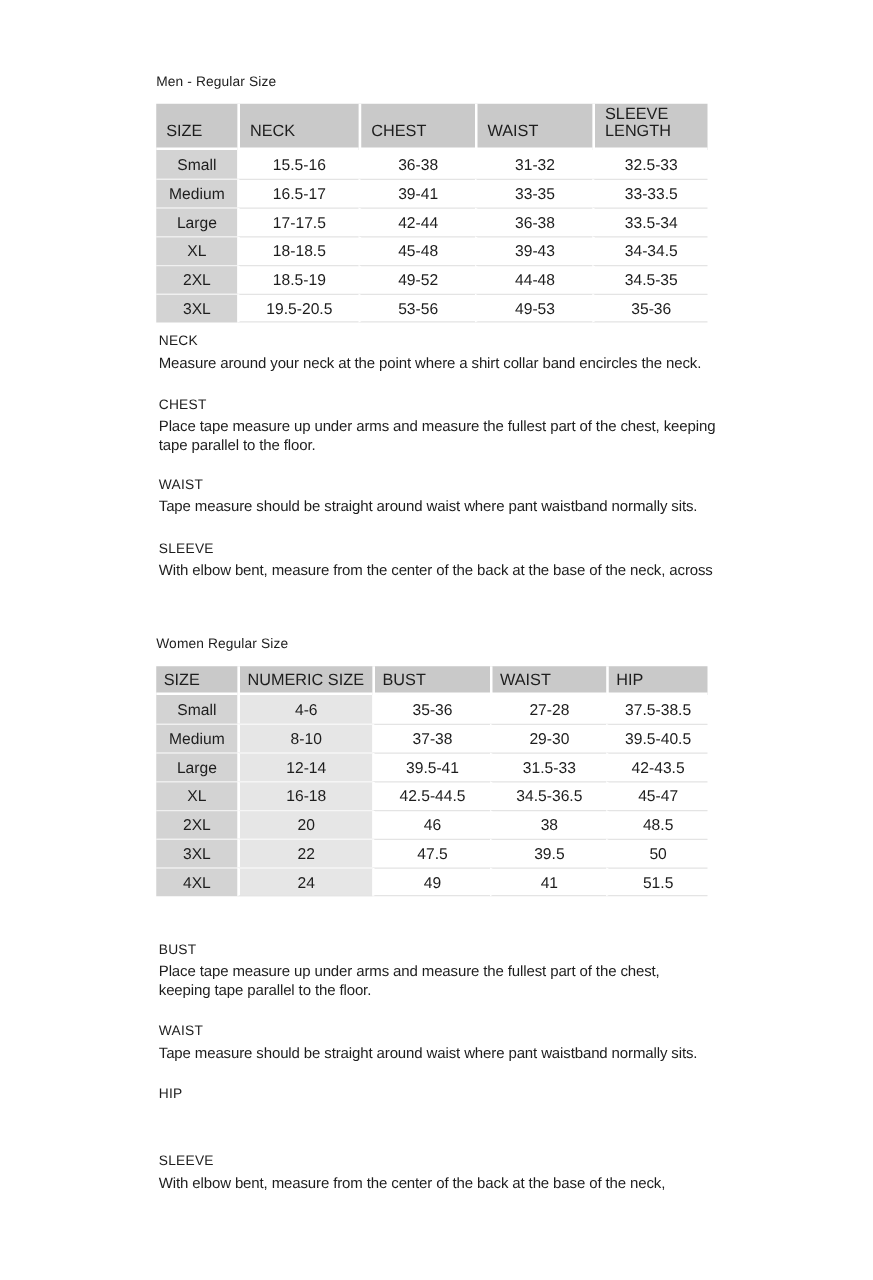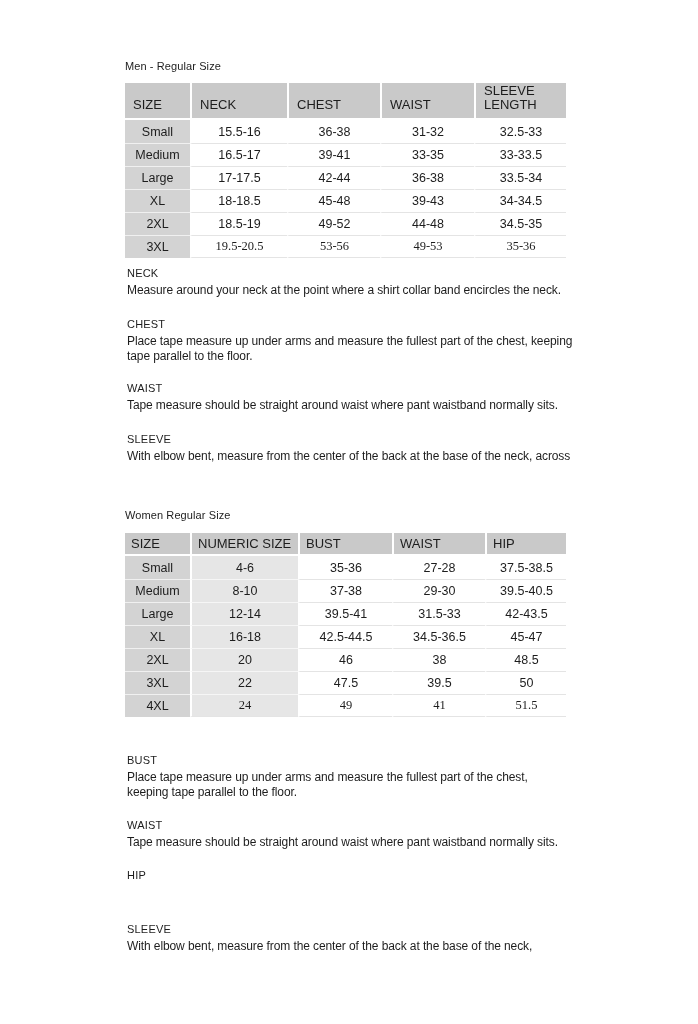--- a/index.html
+++ b/index.html
@@ -61,21 +61,21 @@
   table.size-table td.shaded-numeric { background: var(--numeric_bg); }
   
   table.size-table th + th,
   table.size-table td + td { border-left: 2px solid #fff; }
   
   table.size-table thead th { border-bottom: 2px solid #fff; }
   
   table.size-table tbody tr + tr td { border-top: 1px solid var(--divider); }
   table.size-table tbody tr + tr td.shaded-label,
   table.size-table tbody tr + tr td.shaded-numeric { border-top: 1px solid rgba(255,255,255,0.65); }
-  table.size-table tbody tr.last td:not(.shaded-label) { border-bottom: 1px solid var(--divider); font-family: Liberation Serif, serif; }
+  table.size-table tbody tr.last td:not(.shaded-label) { border-bottom: 1px solid var(--divider); }
   .note {
     position: absolute;
     left: 127px;
     white-space: nowrap;
   }
   .note .note-heading {
     font-size: 11px;
     letter-spacing: 0.2px;
     margin-bottom: 4px;
     color: var(--text);

